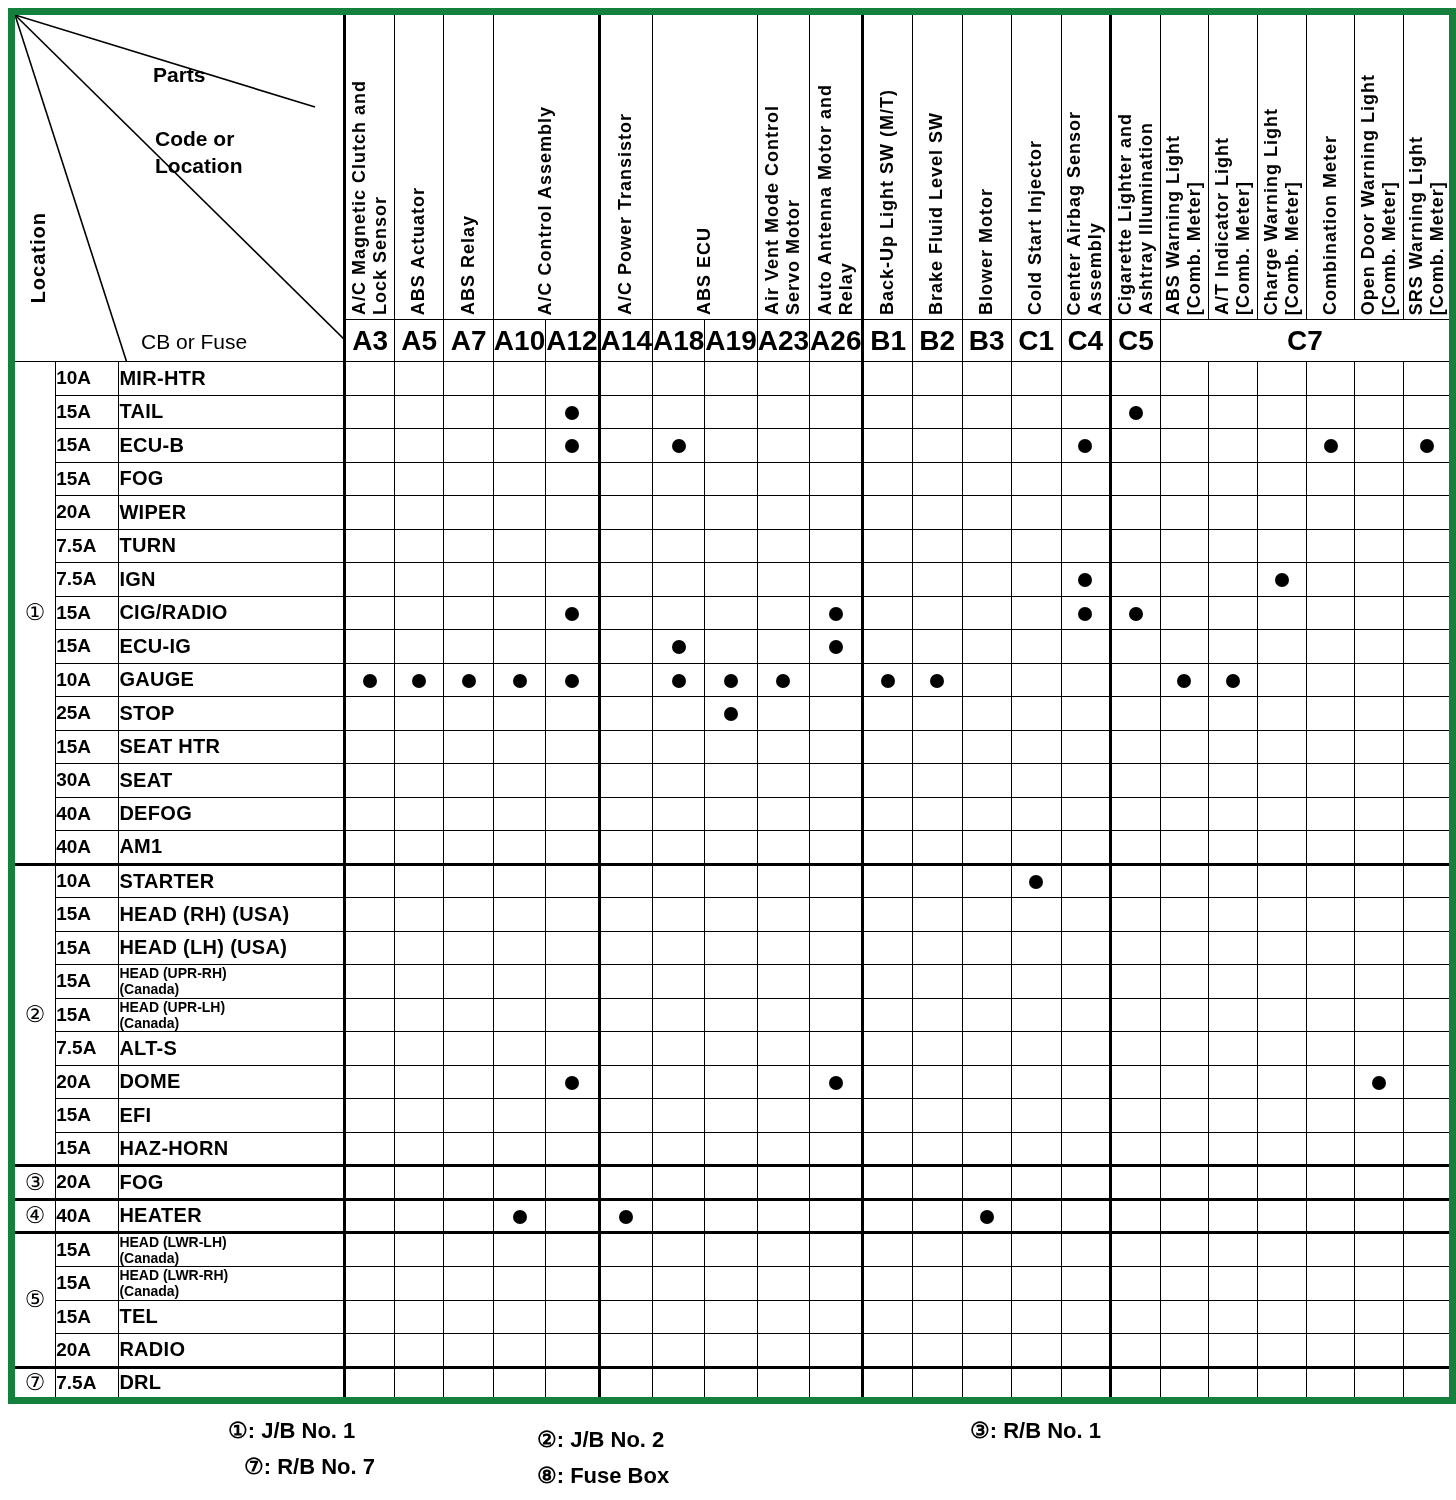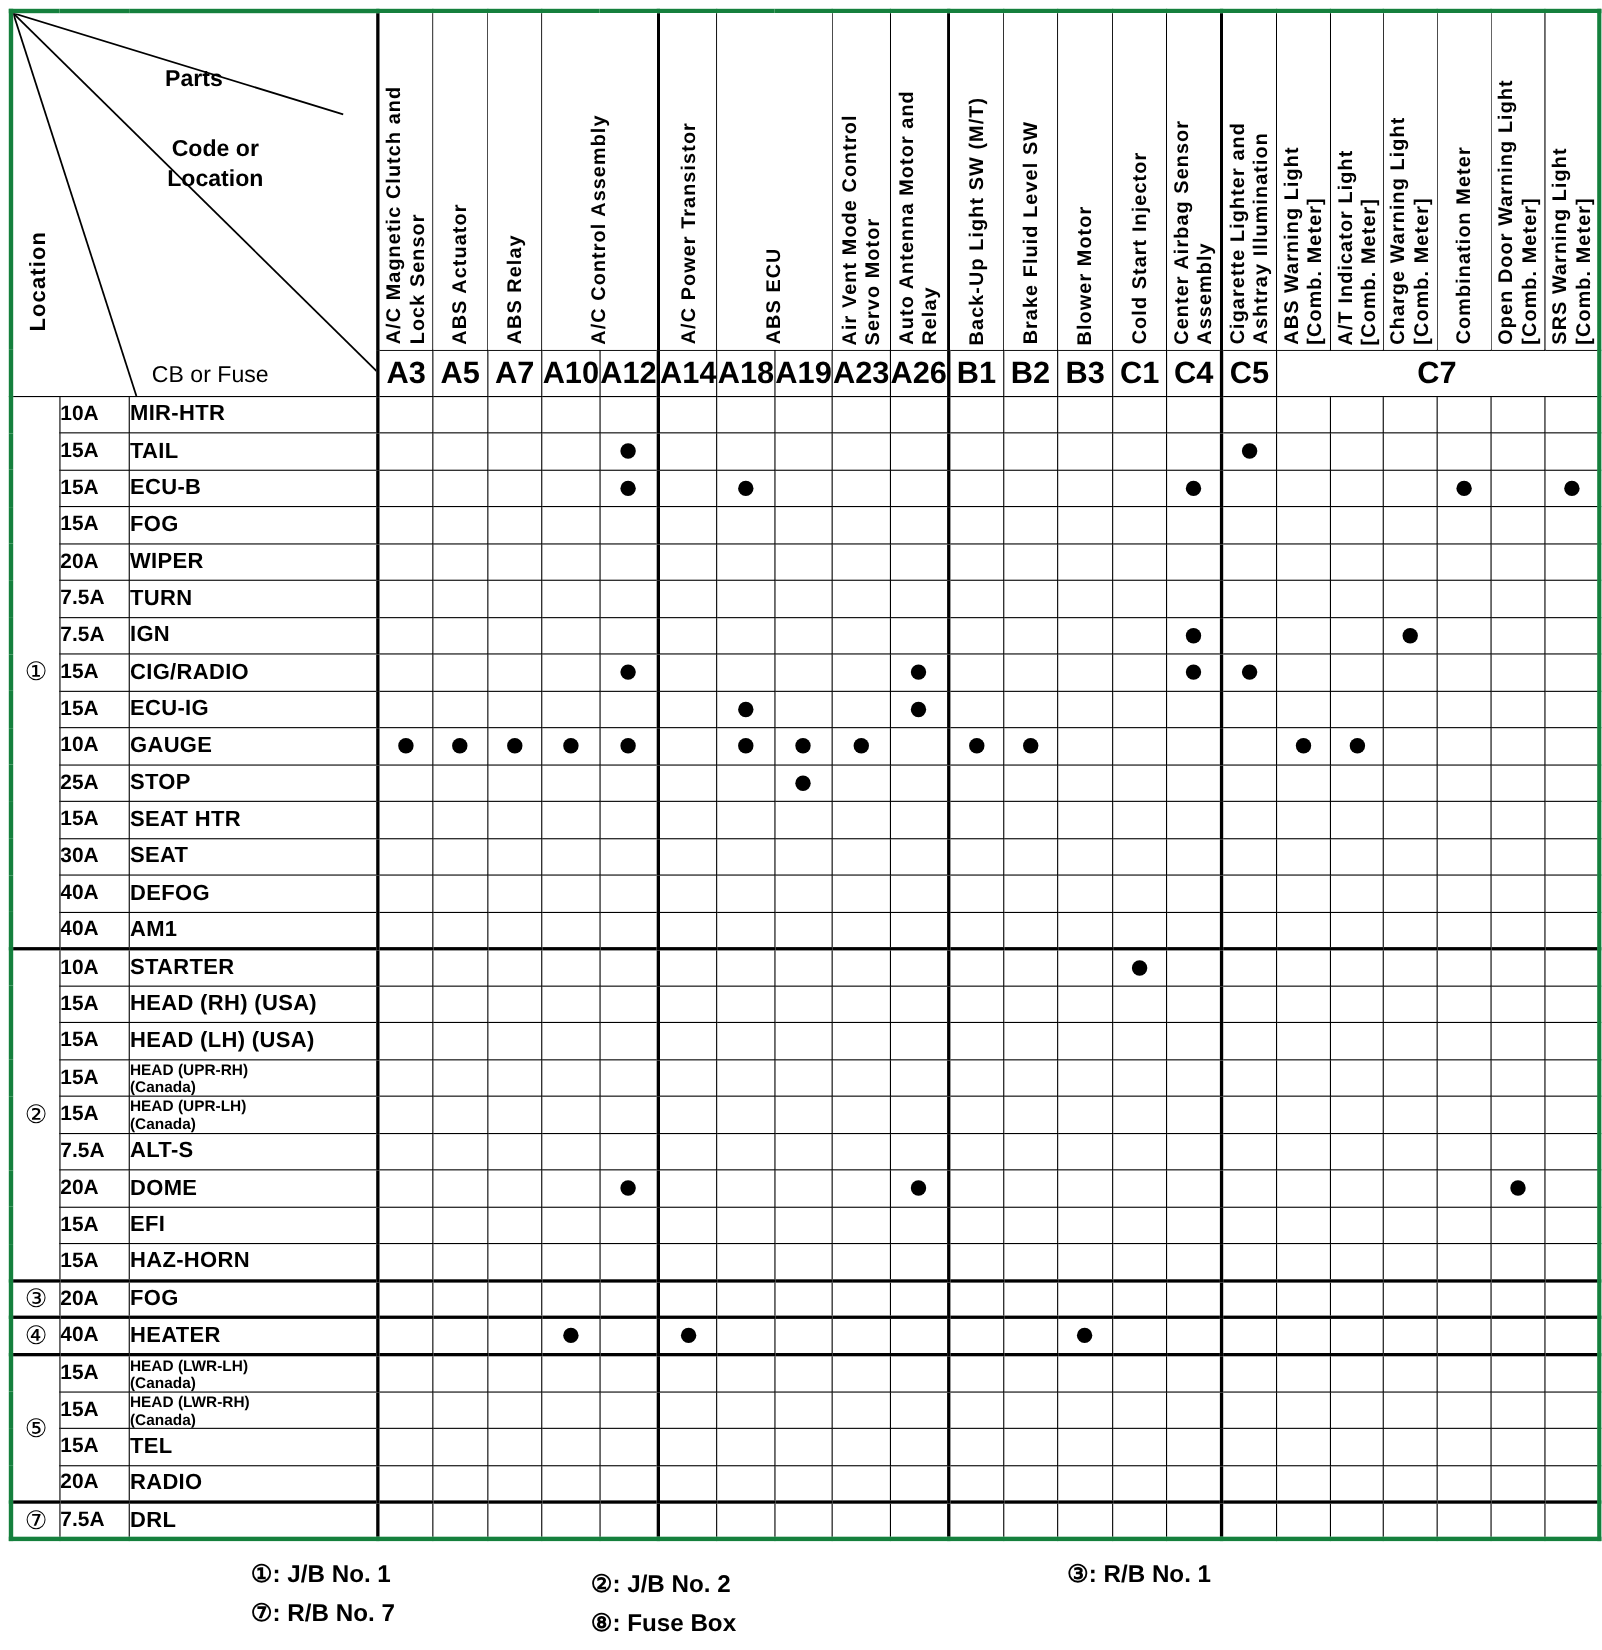--- a/index.html
+++ b/index.html
@@ -2,21 +2,21 @@
 <html><head>
 <meta charset="utf-8">
 <style>
   html,body{margin:0;padding:0;}
   body{
     width:1456px;height:1500px;background:#ffffff;color:#000;
     font-family:"Liberation Sans", sans-serif;position:relative;overflow:hidden;
   }
   .sheet{position:absolute;left:8px;top:8px;}
 
-  table.matrix{border-collapse:collapse;table-layout:fixed;border:4px solid #15803d;}
+  table.matrix{border-collapse:collapse;table-layout:fixed;border:7px solid #15803d;}
   table.matrix th, table.matrix td{border:1px solid #000;padding:0;overflow:hidden;}
 
   tr.vlabel-row{height:308px;}
   tr.code-row{height:42px;}
   tr.body-row{height:33.5px;}
 
   th.vcell{position:relative;background:#fff;}
   .vtext{
     position:absolute;left:50%;bottom:4px;
     transform:translateX(-50%) rotate(180deg);
@@ -27,21 +27,21 @@
   }
 
   td.codecell{
     font-size:28px;font-weight:bold;text-align:center;vertical-align:middle;
     border-bottom:3px solid #000;
   }
 
   th.corner{position:relative;border-bottom:3px solid #000;}
   th.corner svg{position:absolute;left:0;top:0;}
   .c-parts{position:absolute;left:138px;top:48px;font-size:21px;font-weight:bold;}
-  .c-code{position:absolute;left:140px;top:110px;font-size:21px;font-weight:bold;white-space:pre-line;line-height:1.3;text-align:center;}
+  .c-code{position:absolute;left:140px;top:110px;font-size:21px;font-weight:bold;white-space:pre-line;line-height:1.3;text-align:left;}
   .c-loc{
     position:absolute;left:12px;bottom:58px;
     writing-mode:vertical-rl;transform:rotate(180deg);
     font-size:20px;font-weight:bold;letter-spacing:1px;
   }
   .c-fuse{position:absolute;left:126px;bottom:7px;font-size:21px;font-weight:normal;}
 
   td.loc{text-align:center;vertical-align:middle;font-size:23px;}
   td.amp{font-size:19px;font-weight:bold;vertical-align:middle;padding-left:7px;white-space:nowrap;margin-left:12px;}
   td.fname{font-size:20px;font-weight:bold;vertical-align:middle;padding-left:9px;white-space:nowrap;letter-spacing:0.3px;}
@@ -51,21 +51,21 @@
   .lthick{border-left:3px solid #000 !important;}
   tr.gstart > td{border-top:3px solid #000;}
 
   .dot{display:inline-block;width:14px;height:14px;border-radius:50%;background:#000;vertical-align:middle;}
 
   .legend{position:absolute;left:0;top:1418px;width:1456px;height:80px;font-size:22px;font-weight:bold;margin-left:32px;}
   .legend-item{position:absolute;white-space:nowrap;}
   .li-1{left:196px;top:0;}
   .li-2{left:505px;top:9px;}
   .li-3{left:938px;top:0;}
-  .li-4{left:196px;top:36px;}
+  .li-4{left:212px;top:36px;}
   .li-5{left:505px;top:45px;text-align:right;}
 </style>
 </head>
 <body>
 
 <div class="sheet">
   <table class="matrix" id="fuse-table">
       <colgroup>
         <col style="width: 45px;">
         <col style="width: 64px;">

